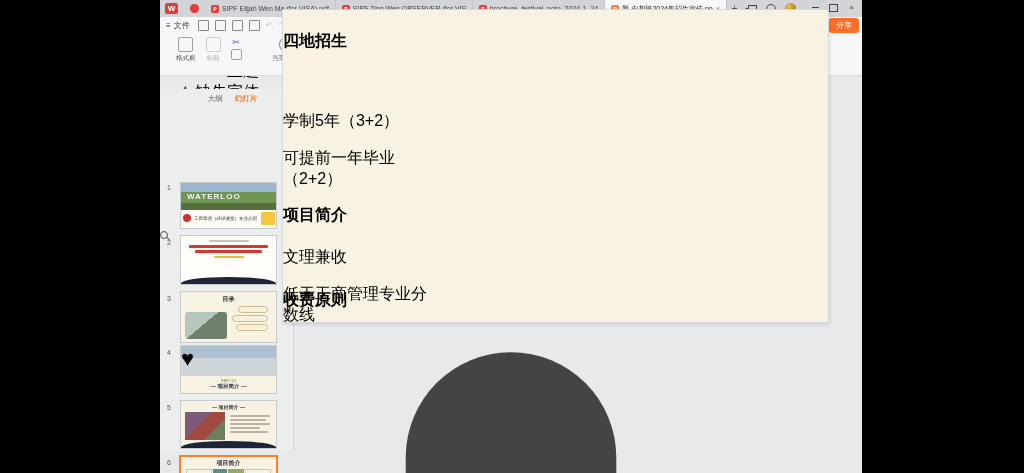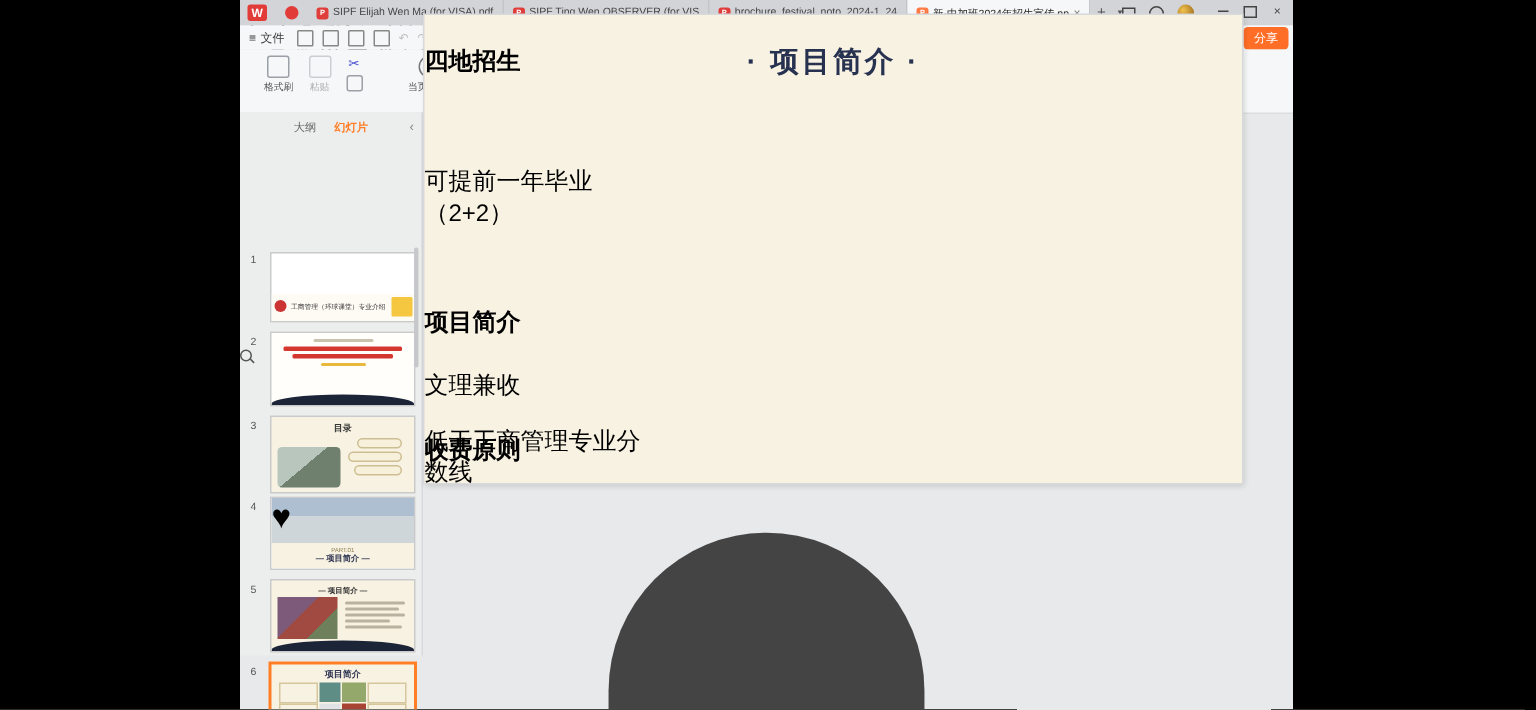--- a/index.html
+++ b/index.html
@@ -46,21 +46,21 @@
   .rico{width:13px;height:13px;border:1px solid #9aa0a6;border-radius:2px;position:relative;}
   .rico.play{border:1px solid #777;border-radius:50%;}
   .rico.play::after{content:"";position:absolute;left:4px;top:3px;border-left:5px solid #777;border-top:3px solid transparent;border-bottom:3px solid transparent;}
   .caret{color:#999;font-size:5px;}
   .minirow{display:flex;gap:5px;align-items:center;color:#8b8f94;font-size:8px;}
   .fontsel{width:72px;height:10px;border:1px solid #d0d2d5;border-radius:2px;background:#fff;}
   .sizesel{width:22px;height:10px;border:1px solid #d0d2d5;border-radius:2px;background:#fff;}
   .mbar{display:inline-block;width:9px;height:8px;background:linear-gradient(#b9bcc0 0 1px,transparent 1px 3px,#b9bcc0 3px 4px,transparent 4px 6px,#b9bcc0 6px 7px,transparent 7px);}
   .vline{position:absolute;top:5px;height:30px;width:1px;background:#e0e1e3;}
   
-  .sidebar{position:absolute;left:0;top:75px;width:121px;height:362px;background:#eceded;border-right:1px solid #d8d9db;}
+  .sidebar{position:absolute;left:0;top:89px;width:121px;height:362px;background:#eceded;border-right:1px solid #d8d9db;padding-left:12px;}
   .sbtabs{display:flex;gap:12px;justify-content:center;font-size:7.5px;color:#666;padding-top:5px;}
   .sbtab.active{color:#ff7e26;font-weight:bold;}
   .sbcollapse{position:absolute;right:5px;top:4px;color:#888;font-size:9px;}
   .thumb{position:absolute;left:20px;width:95px;background:#fff;border:1px solid #c9cacc;overflow:hidden;}
   .thumb.active{border:2px solid #ff7e26;left:19px;}
   .tnum{position:absolute;left:7px;font-size:7px;color:#555;}
   .swoosh{position:absolute;left:0;bottom:0;width:100%;height:7px;background:#1c2438;border-radius:100% 100% 0 0/180% 180% 0 0;}
   .grayline{background:#c9c2ae;height:2px;border-radius:1px;margin:2px 4px;}
   .redline{background:#d4372e;height:2.5px;border-radius:1px;margin:2.5px 8px;}
   .pill{border:1px solid #cdbd92;border-radius:5px;height:5px;width:28px;margin:2px 0 2px auto;background:#f7f0da;}
@@ -295,20 +295,23 @@
 
     <div class="sidebar">
       <div class="sbtabs">
         <span class="sbtab">大纲</span>
         <span class="sbtab active">幻灯片</span>
       </div>
       <span class="sbcollapse">‹</span>
 
       <span class="tnum" style="top:95px;">1</span>
       <div class="thumb" style="top:93px;height:45px;">
+        <div class="abs" style="left:0;top:0;width:95px;height:27px;background:linear-gradient(180deg,#9db6cf 0 35%,#6f9655 35% 75%,#55703e 75%);">
+          <div class="abs" style="left:6px;top:9px;color:#f2f4f6;font-weight:bold;font-size:8px;letter-spacing:1px;">WATERLOO</div>
+        </div>
         <div class="abs" style="left:0;top:27px;width:95px;height:18px;background:#fdfbf4;">
           <div class="abs" style="left:2px;top:4px;width:8px;height:8px;border-radius:50%;background:#c33;"></div>
           <div class="abs" style="left:13px;top:6px;font-size:4.5px;color:#333;white-space:nowrap;">工商管理（环球课堂）专业介绍</div>
           <div class="abs" style="right:1px;top:2px;width:14px;height:13px;background:#f5c63f;border-radius:1px;"></div>
         </div>
       </div>
 
       <span class="tnum" style="top:150px;">2</span>
       <div class="thumb" style="top:146px;height:48px;background:#fffefb;">
         <div class="grayline" style="width:40px;margin:4px auto 3px;"></div>
@@ -367,28 +370,28 @@
         <div class="abs" style="left:47px;top:26px;width:16px;height:14px;background:#a84433;"></div>
 
       </div>
 
       <div class="abs" style="right:2px;top:90px;width:3px;height:80px;background:#c6c8cb;border-radius:2px;"></div>
     </div>
 
     <div class="slide">
       <div class="orn tl"></div>
       <div class="orn tr"></div>
-      <div class="stitle">· 项目简介 ·</div>
       <div class="tline tline-l"></div>
       <div class="tline tline-r"></div>
 
       <div class="sbox" style="left:20px;top:83px;width:160px;height:64px;">
         <h4>四地招生</h4>
       </div>
       <div class="sbox" style="left:20px;top:155px;width:160px;height:72px;">
+        <p>学制5年（3+2）</p>
         <p>可提前一年毕业（2+2）</p>
       </div>
       <div class="sbox lefty" style="left:375px;top:83px;width:148px;height:64px;">
         <h4>项目简介</h4>
         <p>文理兼收</p>
         <p>低于工商管理专业分数线</p>
       </div>
       <div class="sbox lefty" style="left:375px;top:155px;width:148px;height:72px;gap:8px;">
         <h4>收费原则</h4>
 

